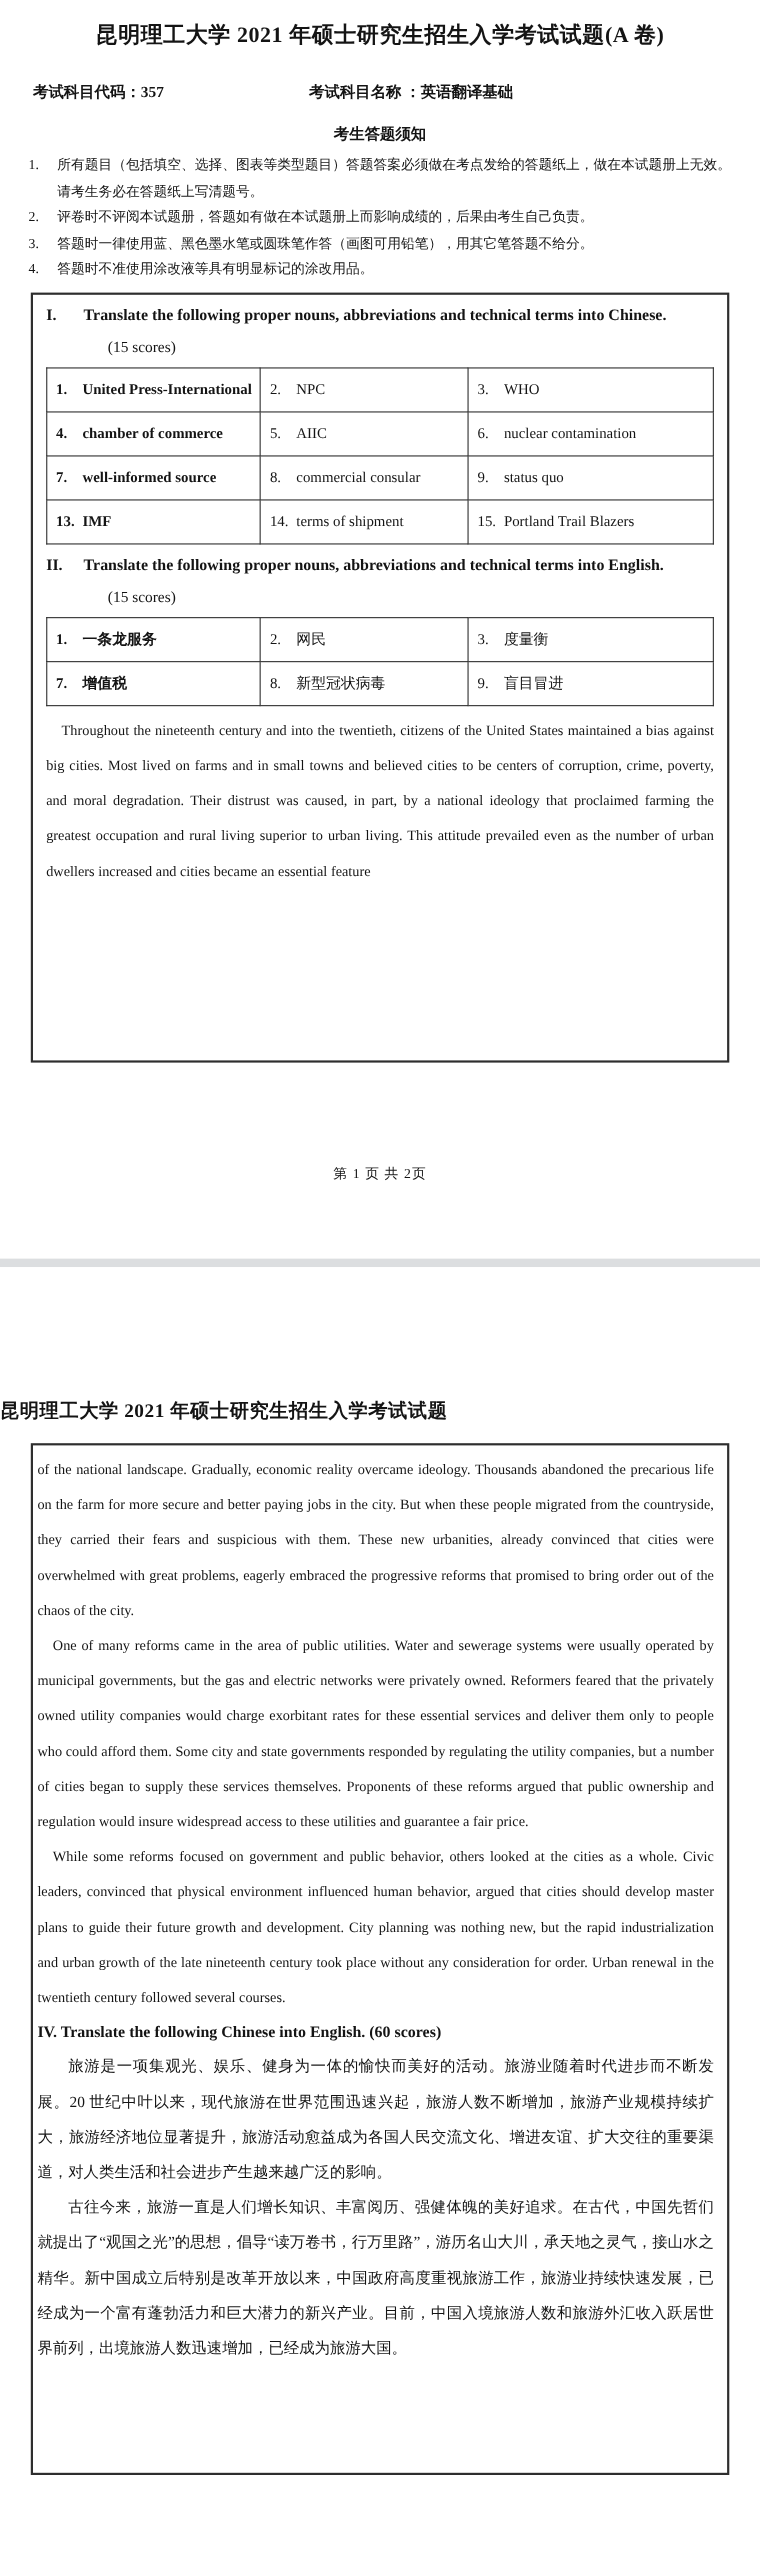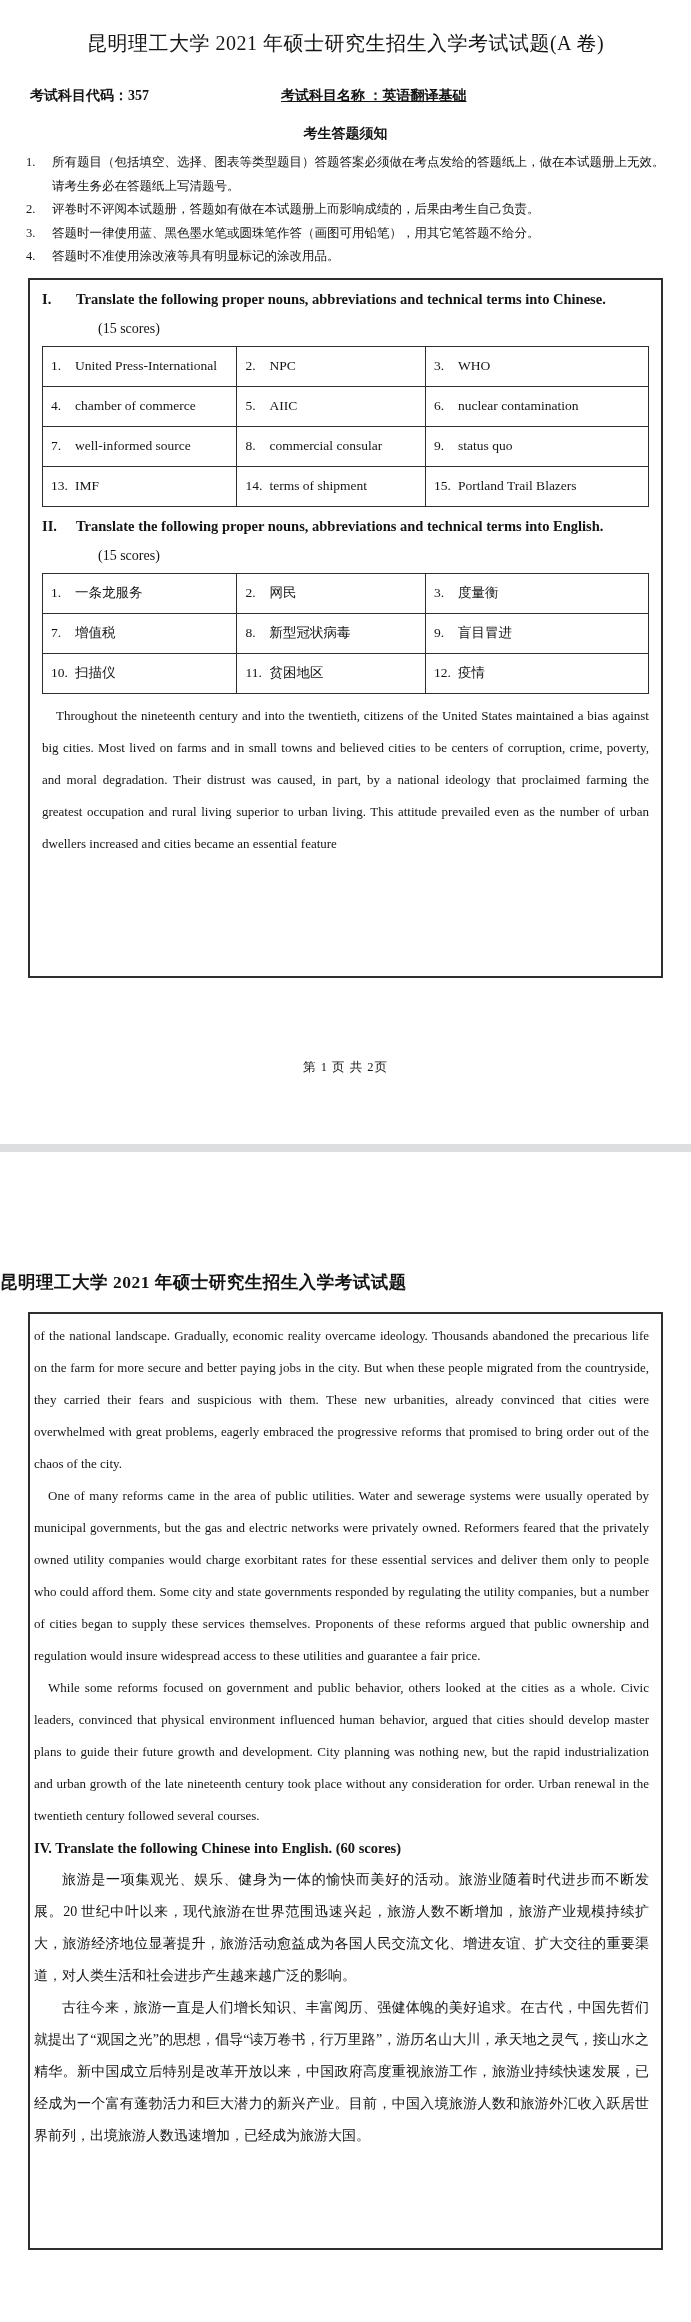--- a/index.html
+++ b/index.html
@@ -9,33 +9,33 @@
     color:#141414;
     -webkit-font-smoothing:antialiased;
   }
   .page{position:relative;background:#ffffff;overflow:hidden;}
   #page1{height:1144px;}
   #page-divider{height:8px;background:#dcdee0;}
   #page2{height:1170px;}
 
   
   .main-title{
-    padding-top:30px;
+    padding-top:18px;
     text-align:center;
-    font-weight:normal;
+    font-weight:bold;
     font-size:20px;
     letter-spacing:0.5px;
   }
   .subject-row{
     display:flex;
     margin:30px 30px 0 30px;
     font-weight:bold;
     font-size:14px;
   }
-  .subject-name{margin-left:132px;text-decoration:underline;}
+  .subject-name{margin-left:132px;}
 
   .notice-heading{
     margin-top:20px;
     text-align:center;
     font-weight:bold;
     font-size:14px;
   }
   .notice-list{margin:8px 26px 0 26px;font-size:12.5px;}
   .notice-item{display:flex;line-height:23.5px;}
   .notice-item .num{width:26px;flex:none;}
@@ -71,21 +71,21 @@
   }
   .terms-table td{
     border:1.5px solid #2e2e2e;
     height:39px;
     padding:0 4px 0 8px;
     font-size:13.5px;
     vertical-align:middle;
     overflow:hidden;
     white-space:nowrap;
   }
-  .terms-table td:nth-child(1){width:32%;}
+  .terms-table td:nth-child(1){width:32%;font-weight:bold;}
   .terms-table td:nth-child(2){width:31%;}
   .terms-table td:nth-child(3){width:37%;}
   .terms-table .no{display:inline-block;min-width:24px;}
 
   .para-en{
     font-size:13px;
     line-height:32px;
     text-align:justify;
     margin:6px 0 0 0;
   }
@@ -208,25 +208,20 @@
           <tr>
         <td><span class="no">1.</span><span>一条龙服务</span></td>
         <td><span class="no">2.</span><span>网民</span></td>
         <td><span class="no">3.</span><span>度量衡</span></td>
       </tr>
       <tr>
         <td><span class="no">7.</span><span>增值税</span></td>
         <td><span class="no">8.</span><span>新型冠状病毒</span></td>
         <td><span class="no">9.</span><span>盲目冒进</span></td>
       </tr>
-      <tr>
-        <td><span class="no">10.</span><span>扫描仪</span></td>
-        <td><span class="no">11.</span><span>贫困地区</span></td>
-        <td><span class="no">12.</span><span>疫情</span></td>
-      </tr>
     </tbody>
       </table>
 
 
     <p class="para-en indent-sm">Throughout the nineteenth century and into the twentieth, citizens of the United States maintained a bias against big cities. Most lived on farms and in small towns and believed cities to be centers of corruption, crime, poverty, and moral degradation. Their distrust was caused, in part, by a national ideology that proclaimed farming the greatest occupation and rural living superior to urban living. This attitude prevailed even as the number of urban dwellers increased and cities became an essential feature</p>
   </div>
 
   <div class="page-footer" id="footer1">第 1 页 共 2页</div>
 </div>
 

